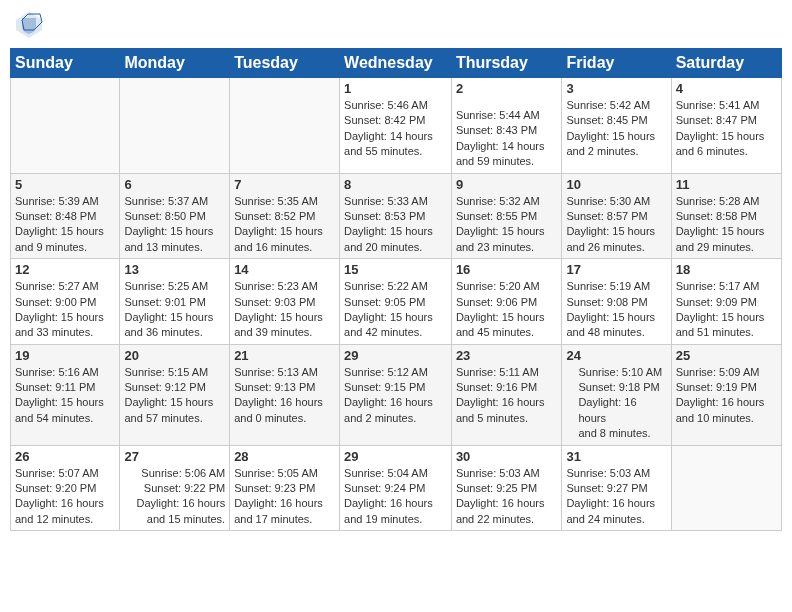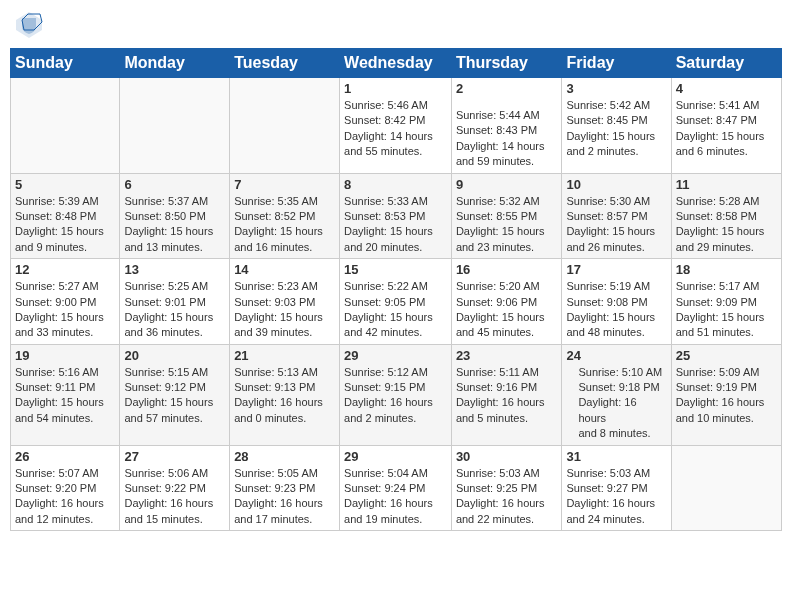--- a/index.html
+++ b/index.html
@@ -310,21 +310,21 @@
       <tr>
         <td>
           <span class="day-number">26</span>
           <div class="day-info" style="white-space: pre-line;">Sunrise: 5:07 AM
 Sunset: 9:20 PM
 Daylight: 16 hours
 and 12 minutes.</div>
         </td>
         <td>
           <span class="day-number">27</span>
-          <div class="day-info" style="white-space: pre-line;">Sunrise: 5:06 AM
+          <div class="day-info" style="white-space: pre-line; text-align: right;">Sunrise: 5:06 AM
 Sunset: 9:22 PM
 Daylight: 16 hours
 and 15 minutes.</div>
         </td>
         <td>
           <span class="day-number">28</span>
           <div class="day-info" style="white-space: pre-line;">Sunrise: 5:05 AM
 Sunset: 9:23 PM
 Daylight: 16 hours
 and 17 minutes.</div>

